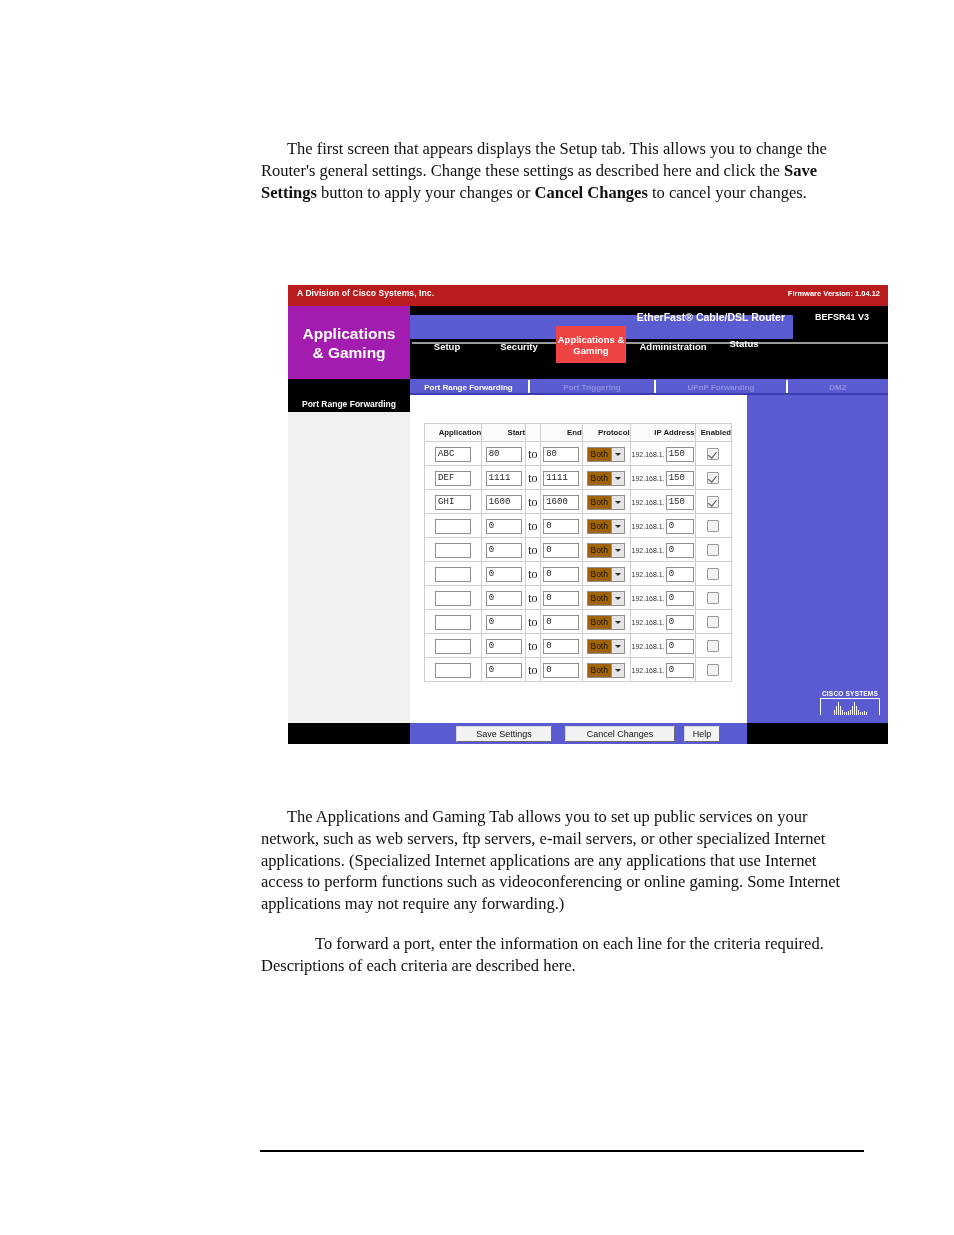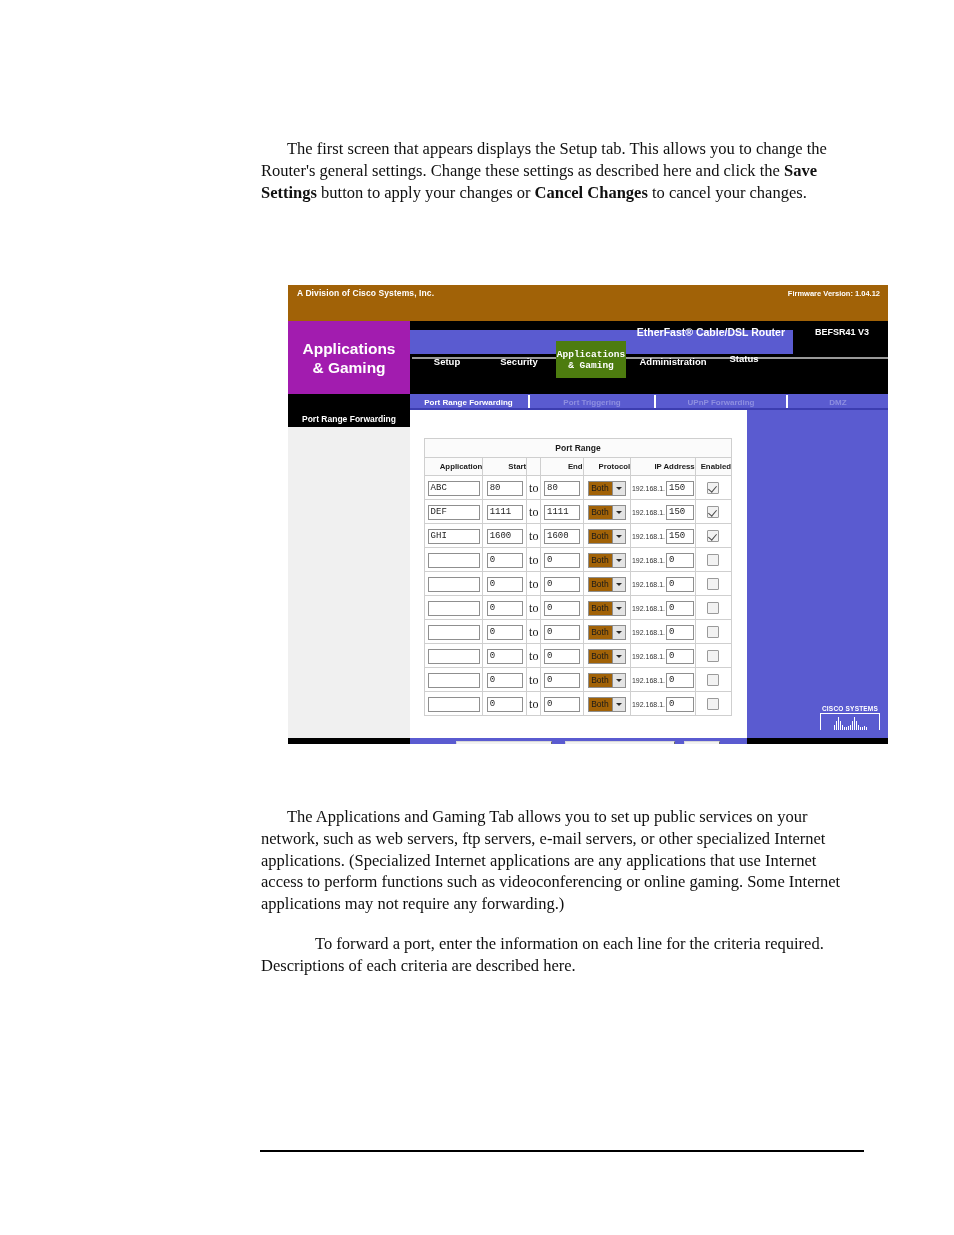--- a/index.html
+++ b/index.html
@@ -51,22 +51,22 @@
     height: 459px;
     background: #000000;
     font-family: "Liberation Sans", sans-serif;
     overflow: hidden;
     line-height: normal;
   }
 
   
   .brand-strip {
     position: relative;
-    height: 36px;
-    background: #a16207;
+    height: 21px;
+    background: #b91c1c;
     color: #ffffff;
   }
   .brand-left {
     position: absolute;
     left: 9px; top: 3px;
     font-size: 8.5px;
     font-weight: bold;
     letter-spacing: 0.1px;
     white-space: nowrap;
   }
@@ -149,22 +149,21 @@
     font-size: 9.5px;
     font-weight: bold;
     display: flex;
     align-items: center;
     justify-content: center;
     text-align: center;
     line-height: 11px;
     white-space: nowrap;
   }
   .tab.active {
-    background: #4d7c0f;
-    font-family: Liberation Mono, monospace;
+    background: #ef4444;
   }
   #tab-setup     { left: 4px;   width: 66px; }
   #tab-security  { left: 74px;  width: 70px; }
   #tab-apps      { left: 146px; width: 70px; top: -4px; height: 37px; white-space: normal; }
   #tab-admin     { left: 220px; width: 86px; }
   #tab-status    { left: 310px; width: 48px; top: -3px; }
 
   
   .subtabs-row {
     position: relative;
@@ -327,21 +326,21 @@
     line-height: 13px;
     font-family: "Liberation Mono", monospace;
     font-size: 9px;
     color: #222222;
     text-align: left;
     padding: 0 2px;
     vertical-align: middle;
     overflow: hidden;
     white-space: nowrap;
   }
-  .fld-app   { width: 52px; }
+  .fld-app   { width: 36px; }
   .fld-port  { width: 36px; }
   .fld-oct   { width: 28px; }
   .to-word {
     display: inline-block;
     font-family: "Liberation Serif", serif;
     font-size: 12px;
     color: #1a1a1a;
     padding: 0 2px;
     vertical-align: middle;
   }
@@ -520,23 +519,20 @@
             <i style="height:4px"></i>
             <i style="height:3px"></i>
         </div>
       </div>
     </div>
 
     <div class="body-center">
       <table class="pr-table">
         <thead>
           <tr>
-            <th class="pr-title-cell" colspan="7">Port Range</th>
-          </tr>
-          <tr>
             <th class="pr-head-cell" style="width:58px">Application</th>
             <th class="pr-head-cell" style="width:44px">Start</th>
             <th class="pr-head-cell" style="width:12px;border-left:0;border-right:0"></th>
             <th class="pr-head-cell" style="width:42px">End</th>
             <th class="pr-head-cell" style="width:48px">Protocol</th>
             <th class="pr-head-cell" style="width:68px">IP Address</th>
             <th class="pr-head-cell" style="width:36px">Enabled</th>
           </tr>
         </thead>
         <tbody id="pr-body">

